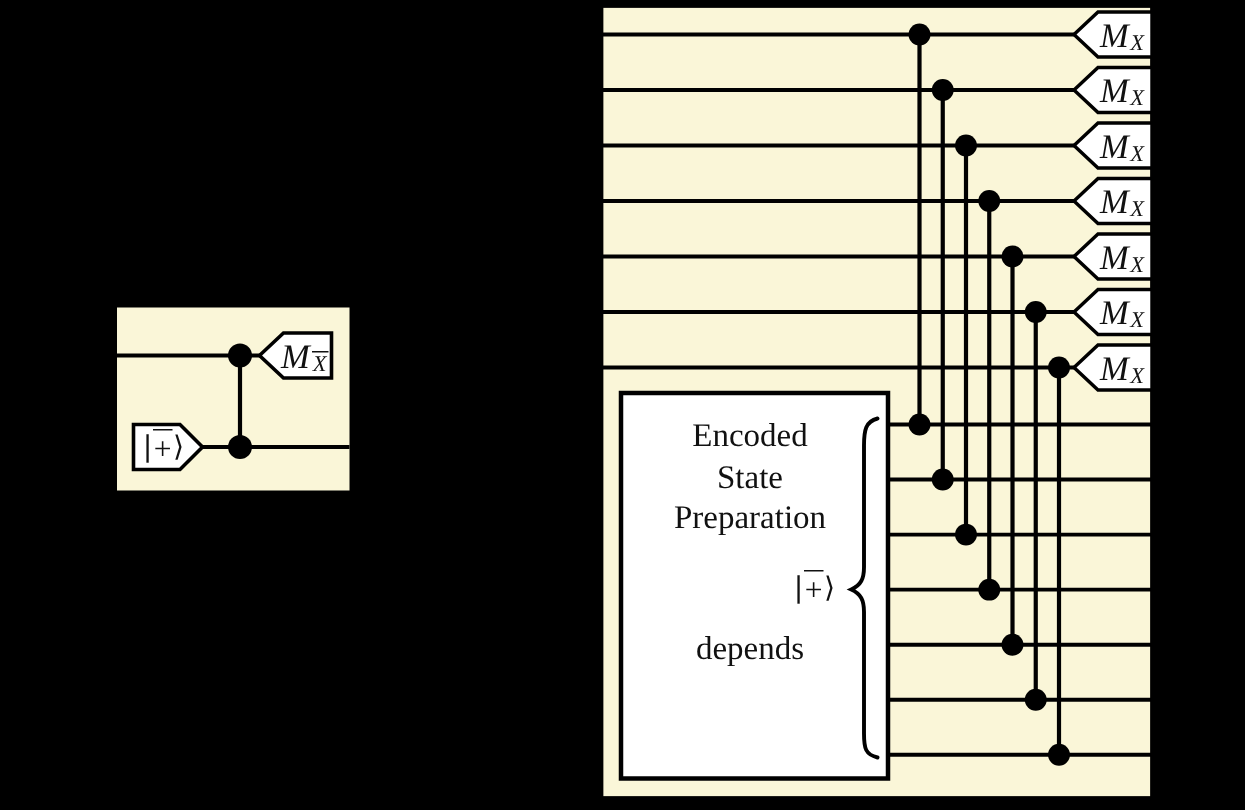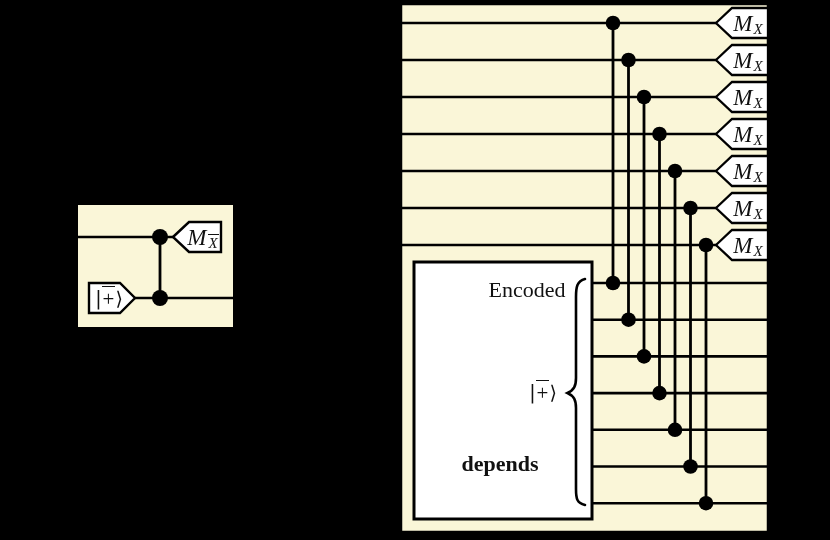--- a/index.html
+++ b/index.html
@@ -38,22 +38,22 @@
   }
   .ket { font-size: 21px; line-height: 1; }
   .ket-close, .ket-open { font-family: "DejaVu Sans", "DejaVu Serif", sans-serif; font-size: 19px; }
   .esp-title, .esp-note {
     position: absolute;
     left: 416px;
     width: 168px;
     text-align: center;
     font-size: 22px;
   }
-  .esp-title { top: 276px; line-height: 27.5px; margin-left: 27px; }
-  .esp-note  { top: 452px; line-height: 24.5px; font-weight: bold; }
+  .esp-title { top: 276px; line-height: 27.5px; }
+  .esp-note  { top: 420px; line-height: 24.5px; }
 </style>
 </head>
 <body>
 
 <div class="stage">
 
   <svg width="830" height="540" viewBox="0 0 830 540">
 
     <g>
       <rect x="78" y="205" width="155" height="122" fill="#FAF6D8"></rect>
@@ -131,20 +131,22 @@
     </div>
 
     <div class="lbl ket" style="left:88px; top:284px; width:42px; height:29px;">
       <span class="ket-open">|</span>
         <span class="barred">+</span>
         <span class="ket-close">⟩</span>
     </div>
 
     <div class="esp-title">
       <div>Encoded</div>
+      <div>State</div>
+      <div>Preparation</div>
     </div>
 
     <div class="lbl ket" style="left:522px; top:378px; width:42px; height:29px;">
       <span class="ket-open">|</span>
         <span class="barred">+</span>
         <span class="ket-close">⟩</span>
     </div>
 
     <div class="esp-note">
       <div>depends</div>

